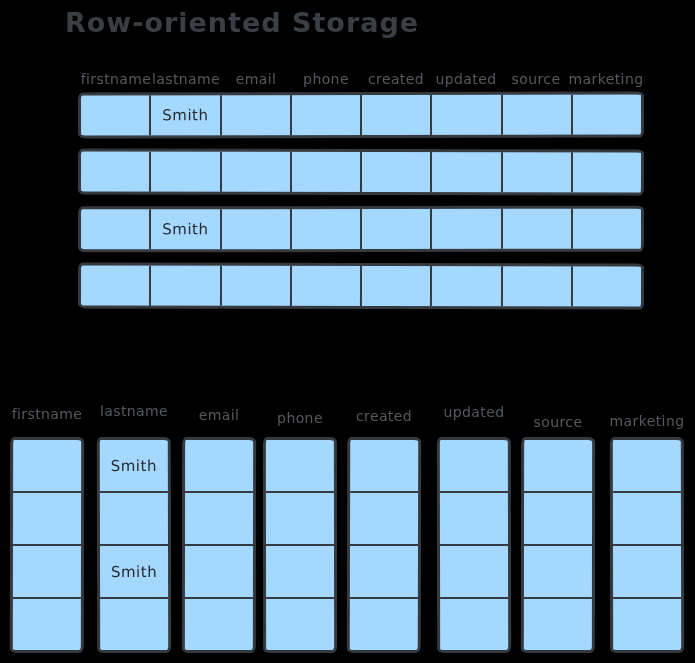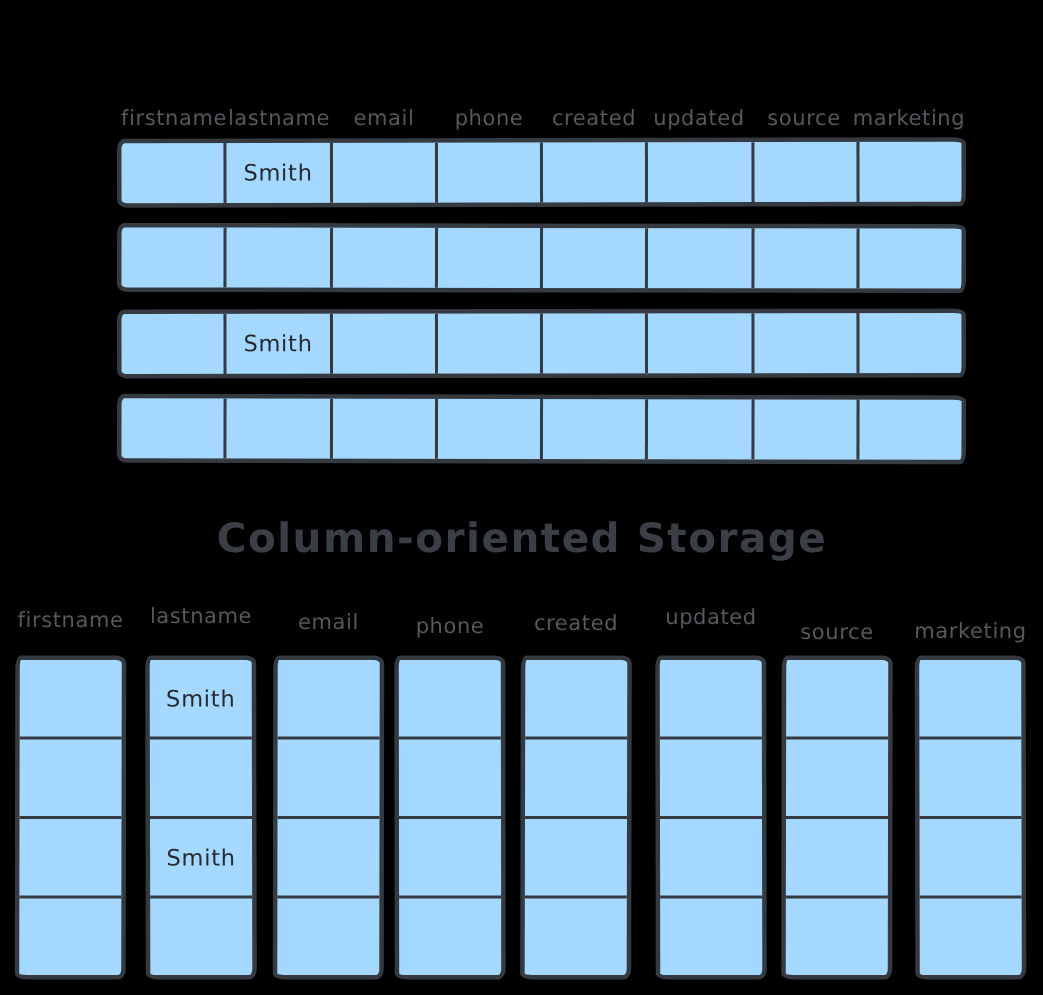--- a/index.html
+++ b/index.html
@@ -71,20 +71,21 @@
     border-radius: 4px 7px 5px 8px / 8px 5px 7px 4px;
     box-sizing: border-box;
   }
   .vcol .cell { flex: 1; border-top: 2.5px solid var(--border, #343a40); }
   .vcol .cell:first-child { border-top: none; }
 </style>
 </head>
 <body>
 
 <div class="stage" id="stage" style="--bg: #000000; --fill: #a5d8ff; --border: #343a40; --title-c: #3a3f45; --hdr-c: #55595e; --cell-c: #262a2f;">
+  <div class="title" id="row-title" style="left:242px; top:7px;">Row-oriented Storage</div>
 
   <div id="row-headers">
       <div class="hdr" style="left: 116px; top: 72px;">firstname</div>
       <div class="hdr" style="left: 186px; top: 72px;">lastname</div>
       <div class="hdr" style="left: 256px; top: 72px;">email</div>
       <div class="hdr" style="left: 326px; top: 72px;">phone</div>
       <div class="hdr" style="left: 396px; top: 72px;">created</div>
       <div class="hdr" style="left: 466px; top: 72px;">updated</div>
       <div class="hdr" style="left: 536px; top: 72px;">source</div>
       <div class="hdr" style="left: 606px; top: 72px;">marketing</div>
@@ -125,21 +126,20 @@
         <div class="cell"></div>
         <div class="cell"></div>
         <div class="cell"></div>
         <div class="cell"></div>
         <div class="cell"></div>
         <div class="cell"></div>
         <div class="cell"></div>
       </div>
     </div>
 
-  <div class="title" id="col-title" style="left:348px; top:344px;">Column-oriented Storage</div>
 
   <div id="col-headers">
       <div class="hdr" style="left: 47px; top: 407px;">firstname</div>
       <div class="hdr" style="left: 134px; top: 404px;">lastname</div>
       <div class="hdr" style="left: 219px; top: 408px;">email</div>
       <div class="hdr" style="left: 300px; top: 411px;">phone</div>
       <div class="hdr" style="left: 384px; top: 409px;">created</div>
       <div class="hdr" style="left: 474px; top: 405px;">updated</div>
       <div class="hdr" style="left: 558px; top: 415px;">source</div>
       <div class="hdr" style="left: 647px; top: 414px;">marketing</div>

